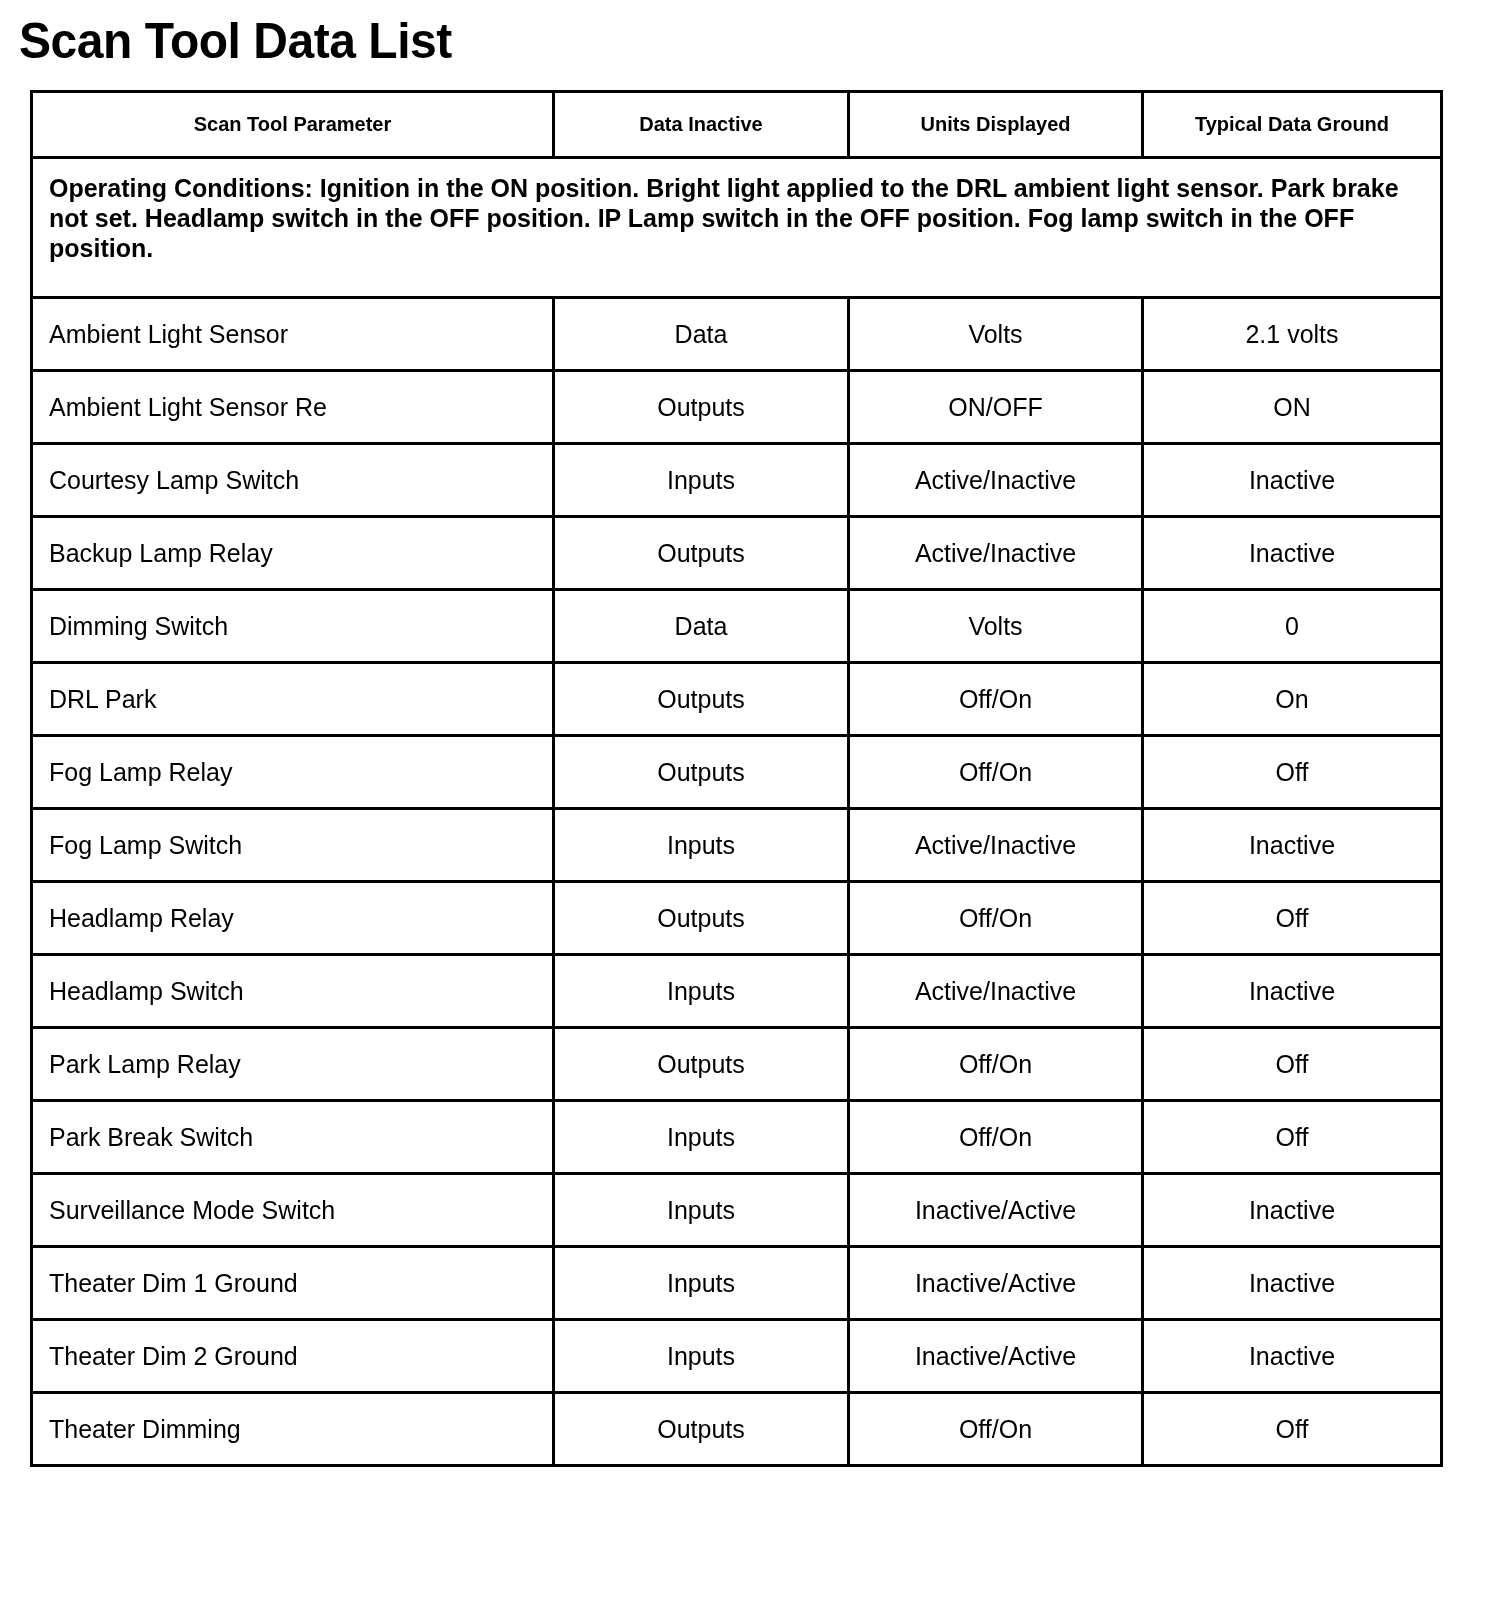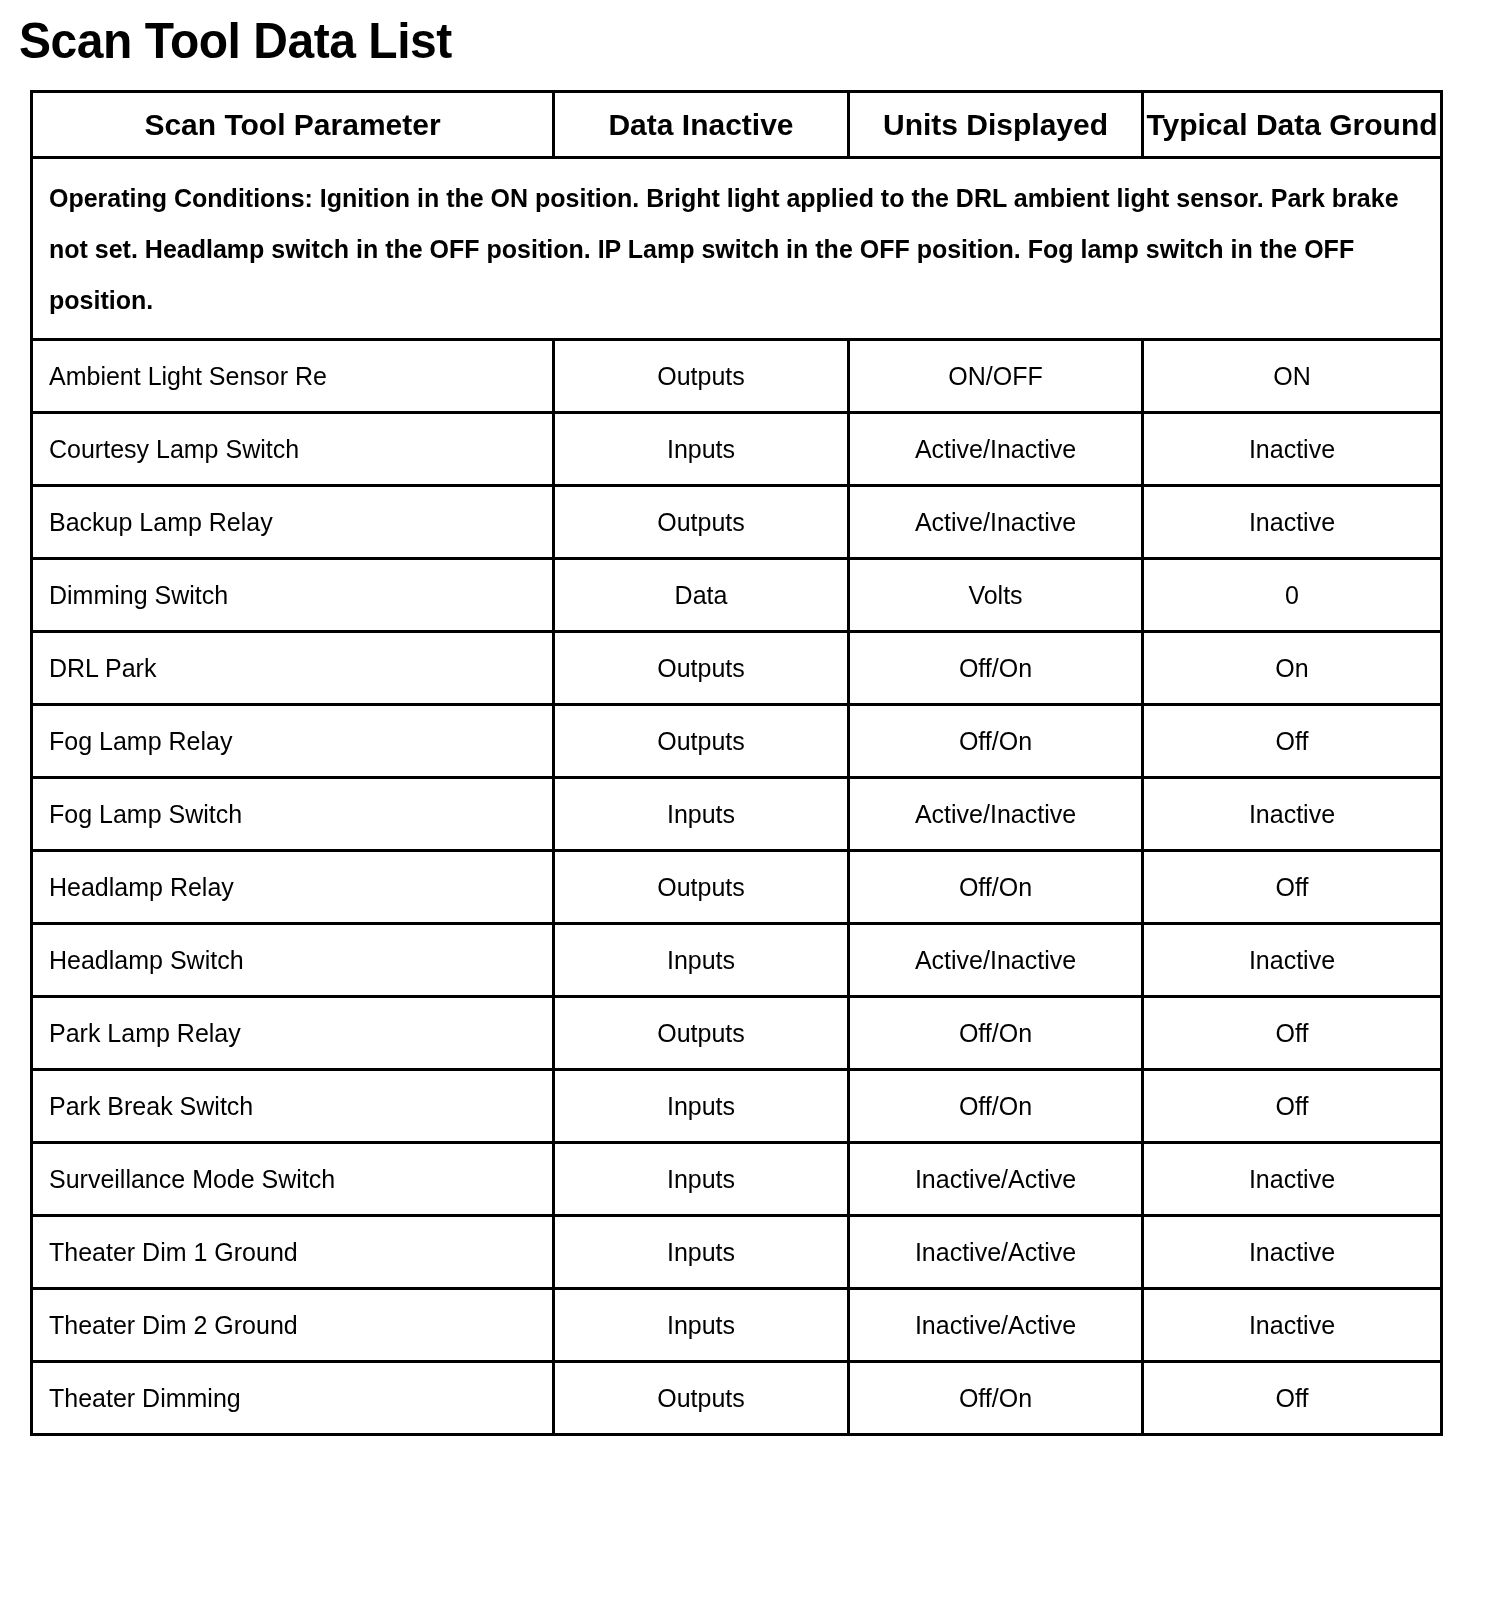--- a/index.html
+++ b/index.html
@@ -39,29 +39,29 @@
     table.data-table col.c2 { width: 295px; }
     table.data-table col.c3 { width: 294px; }
     table.data-table col.c4 { width: 299px; }
     table.data-table th,
     table.data-table td {
       border: 3px solid #000000;
       padding: 0;
     }
     table.data-table th {
       height: 63px;
-      font-size: 30px;
+      font-size: 20px;
       font-weight: bold;
       vertical-align: middle;
     }
     td.conditions {
       height: 140px;
       font-size: 25px;
       font-weight: bold;
-      line-height: 51px;
+      line-height: 30px;
       padding: 14px 40px 12px 16px !important;
       vertical-align: top;
       box-sizing: border-box;
     }
     tr.data-row td {
       height: 70px;
       font-size: 25px;
       vertical-align: middle;
     }
     tr.data-row td.param {
@@ -89,20 +89,26 @@
       <th>Scan Tool Parameter</th>
       <th>Data Inactive</th>
       <th>Units Displayed</th>
       <th>Typical Data Ground</th>
     </tr>
   </thead>
   <tbody id="table-body">
     <tr>
       <td colspan="4" class="conditions">Operating Conditions: Ignition in the ON position. Bright light applied to the DRL ambient light sensor. Park brake not set. Headlamp switch in the OFF position. IP Lamp switch in the OFF position. Fog lamp switch in the OFF position.</td>
     </tr>
+  <tr class="data-row">
+        <td class="param">Ambient Light Sensor</td>
+        <td class="center">Data</td>
+        <td class="center">Volts</td>
+        <td class="center">2.1 volts</td>
+      </tr>
       <tr class="data-row">
         <td class="param">Ambient Light Sensor Re</td>
         <td class="center">Outputs</td>
         <td class="center">ON/OFF</td>
         <td class="center">ON</td>
       </tr>
       <tr class="data-row">
         <td class="param">Courtesy Lamp Switch</td>
         <td class="center">Inputs</td>
         <td class="center">Active/Inactive</td>

